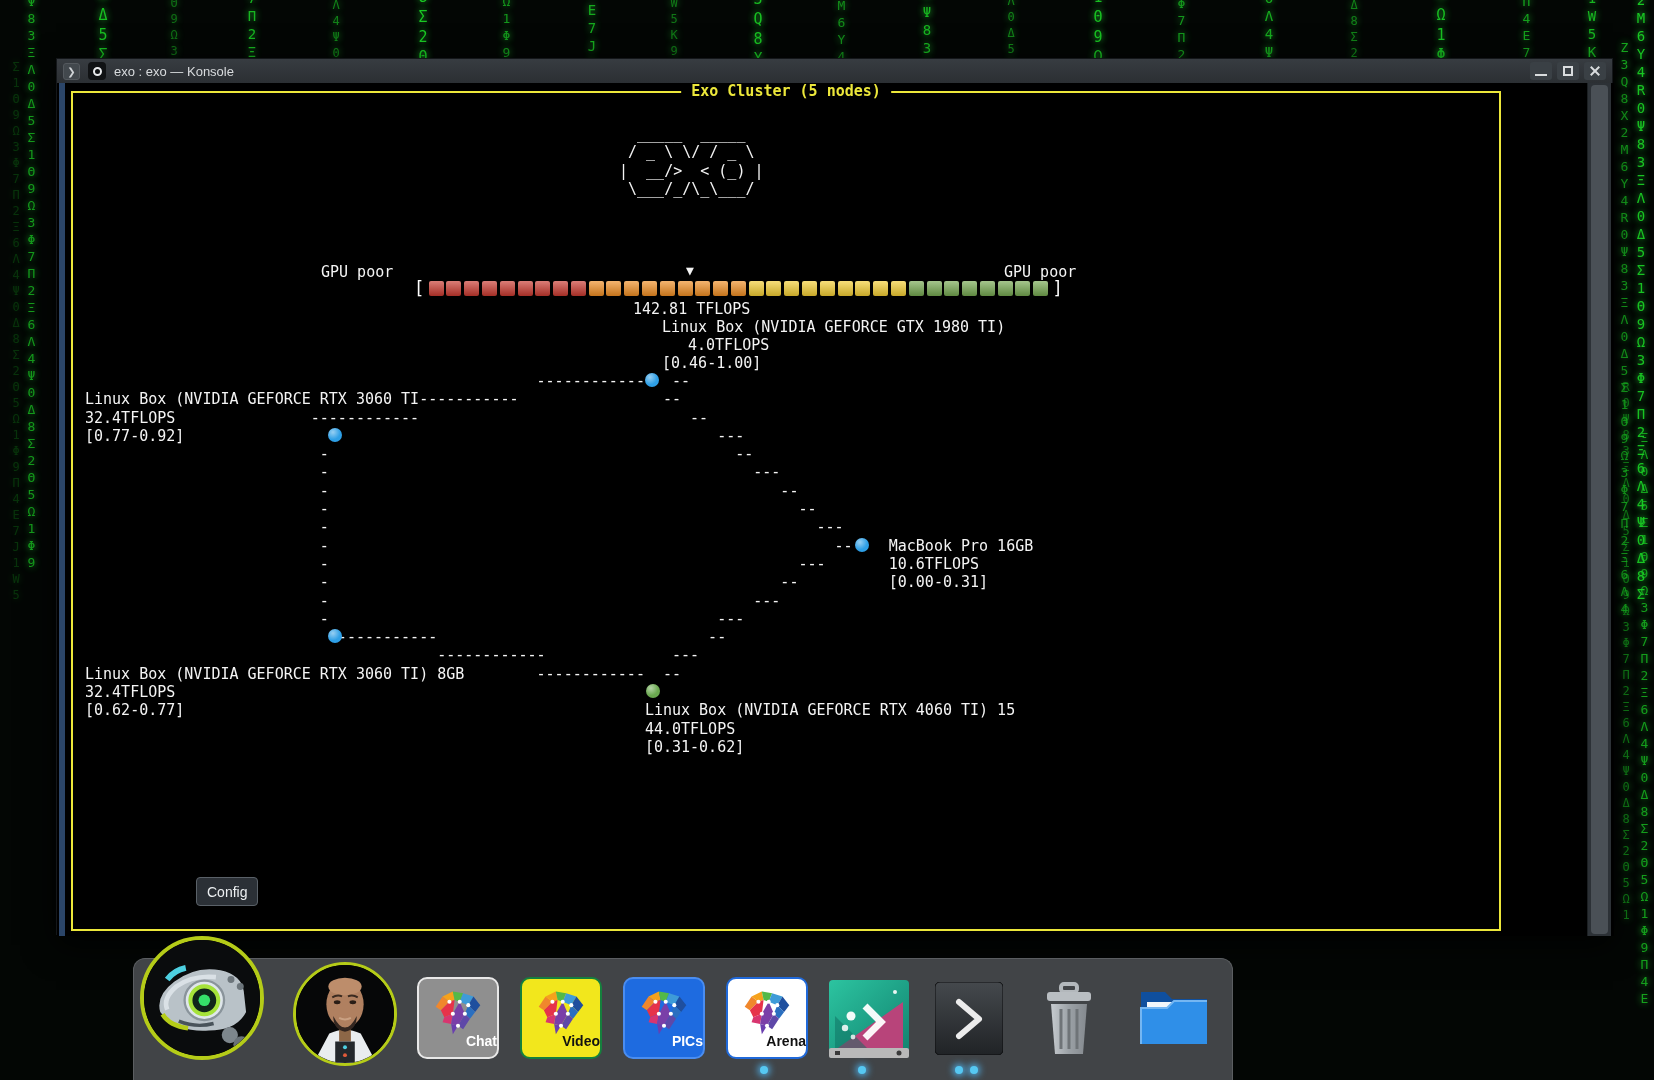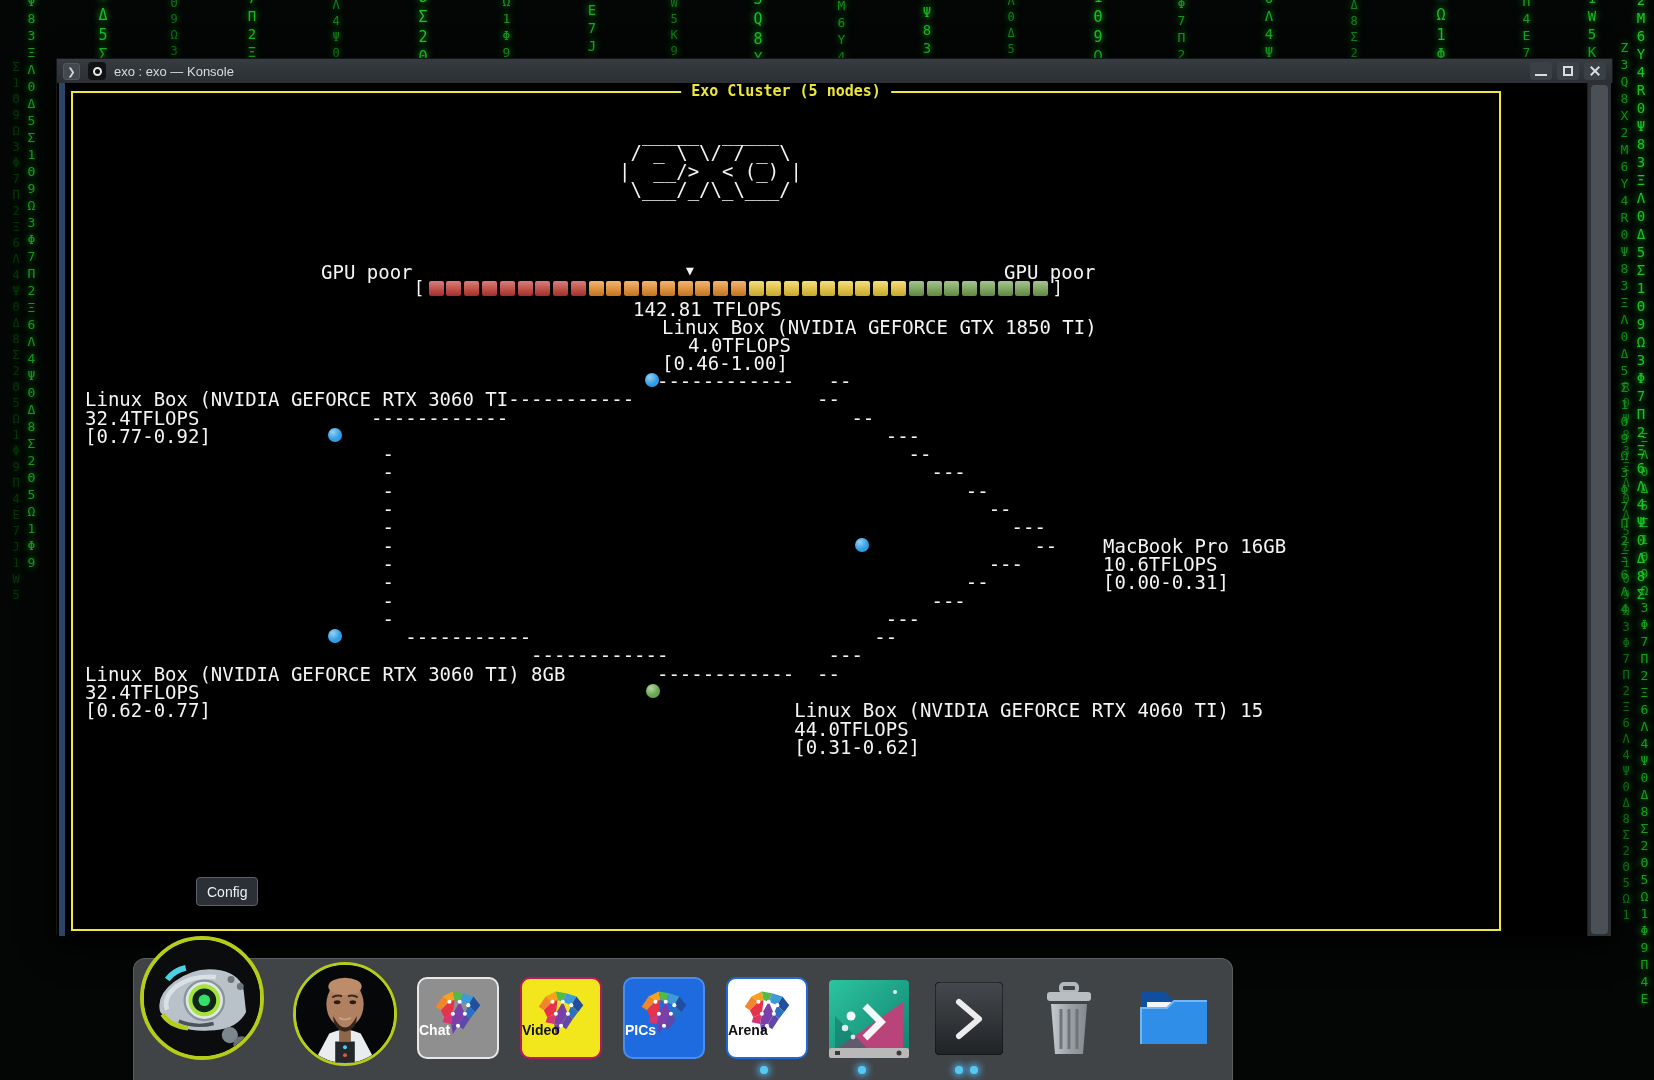--- a/index.html
+++ b/index.html
@@ -35,21 +35,21 @@
   .left-accent { position:absolute; left:2px; top:0; bottom:0; width:6px; background:#33517a; opacity:.85; }
   .scrollbar { position:absolute; right:3px; top:0; bottom:0; width:24px; background:#2c3136; border-left:1px solid #1c2023; }
   .scroll-handle { position:absolute; left:3px; right:3px; top:2px; bottom:2px; background:#4a5056; border-radius:4px; }
 
   .tui-frame { position:absolute; left:14px; top:8px; width:1430px; height:840px;
                border:2px solid #ece73a; }
   .frame-title { position:absolute; top:-11px; left:50%; transform:translateX(-50%);
                  background:#000; padding:0 10px; color:#ece73a; white-space:nowrap;
                  font:bold 15px/18px "DejaVu Sans Mono", monospace; }
 
-  .mono { font-family:"DejaVu Sans Mono", monospace; color:#f4f4f4; font-size:19px; line-height:18.3px; white-space:pre; position:absolute; }
+  .mono { font-family:"DejaVu Sans Mono", monospace; color:#f4f4f4; font-size:15px; line-height:18.3px; white-space:pre; position:absolute; }
 
   .gpu-bar { position:absolute; left:354px; top:197px; display:flex; align-items:center; }
   .gpu-bar .bracket { font:17px/17px "DejaVu Sans Mono", monospace; color:#fff; margin:0 3px; }
   .sq { display:inline-block; width:15px; height:15px; border-radius:2px; margin:0 1.4px;
         background-image:linear-gradient(rgba(255,255,255,.35), rgba(0,0,0,.18)); }
 
   .topology { position:absolute; left:28px; top:289px; }
   .node-dot { position:absolute; width:14px; height:14px; border-radius:50%;
               background-image:radial-gradient(circle at 35% 30%, rgba(255,255,255,.5), rgba(255,255,255,0) 55%); }
 
@@ -57,21 +57,21 @@
                 background:#2b3036; border:1px solid #5a6168; border-radius:4px;
                 color:#eceff1; font:14px "Liberation Sans", sans-serif; padding:0 10px; }
 
   
   .dock { position:absolute; left:133px; top:958px; width:1100px; height:122px;
           background:#414447; border:1px solid #5b5e61; border-bottom:none; border-radius:12px 12px 0 0; }
   .avatar { position:absolute; border-radius:50%; border:4px solid #b5cc18; overflow:hidden; background:#000; }
   .avatar svg { display:block; width:100%; height:100%; }
   .tile { position:absolute; border-radius:10px; display:flex; align-items:center; justify-content:center; }
   .tile svg { width:56px; height:48px; margin-top:-12px; }
-  .tile .tlabel { position:absolute; bottom:19px; width:100%; text-align:left;
+  .tile .tlabel { position:absolute; bottom:8px; width:100%; text-align:right;
                   font:bold 14px "Liberation Sans", sans-serif; }
   .plain-tile { position:absolute; }
   .ind { position:absolute; width:8px; height:8px; border-radius:50%;
          box-shadow:0 0 7px 2px rgba(80,190,255,.85); }
 </style>
 </head>
 <body>
 
 <svg width="0" height="0" style="position:absolute">
   <symbol id="brain" viewBox="0 0 64 56">
@@ -198,21 +198,21 @@
           <span class="sq" style="background-color: rgb(116, 167, 79);"></span>
           <span class="sq" style="background-color: rgb(116, 167, 79);"></span>
           <span class="sq" style="background-color: rgb(116, 167, 79);"></span>
           <span class="sq" style="background-color: rgb(116, 167, 79);"></span>
         </span>
       <span class="bracket">]</span>
     </div>
 
     <div class="mono" style="left:576px;top:217px">142.81 TFLOPS</div>
 
-    <div class="mono" style="left:605px;top:235px">Linux Box (NVIDIA GEFORCE GTX 1850 TI)</div>
+    <div class="mono" style="left:605px;top:235px">Linux Box (NVIDIA GEFORCE GTX 1980 TI)</div>
     <div class="mono" style="left:631px;top:253px">4.0TFLOPS</div>
     <div class="mono" style="left:605px;top:271px">[0.46-1.00]</div>
 
     <div class="topology">
       <pre class="mono" style="left:0;top:0;position:relative">                                                  ------------   --
 Linux Box (NVIDIA GEFORCE RTX 3060 TI-----------                --
 32.4TFLOPS               ------------                              --
 [0.77-0.92]                                                           ---
                           -                                             --
                           -                                               ---
@@ -284,21 +284,21 @@
   </svg>
 </div>
 
 <div class="tile" style="left:417px;top:977px;width:82px;height:82px;background:#8f8f8f;border:2px solid #e8e8e8">
   <svg>
       <use href="#brain"></use>
     </svg>
   <div class="tlabel" style="color:#fff">Chat</div>
 </div>
 
-<div class="tile" style="left:520px;top:977px;width:82px;height:82px;background:#f2e71c;border:2px solid #be185d">
+<div class="tile" style="left:520px;top:977px;width:82px;height:82px;background:#f2e71c;border:2px solid #15803d">
   <svg>
       <use href="#brain"></use>
     </svg>
   <div class="tlabel" style="color:#111">Video</div>
 </div>
 
 <div class="tile" style="left:623px;top:977px;width:82px;height:82px;background:#1e6be0;border:2px solid #4a8df0">
   <svg>
       <use href="#brain"></use>
     </svg>

